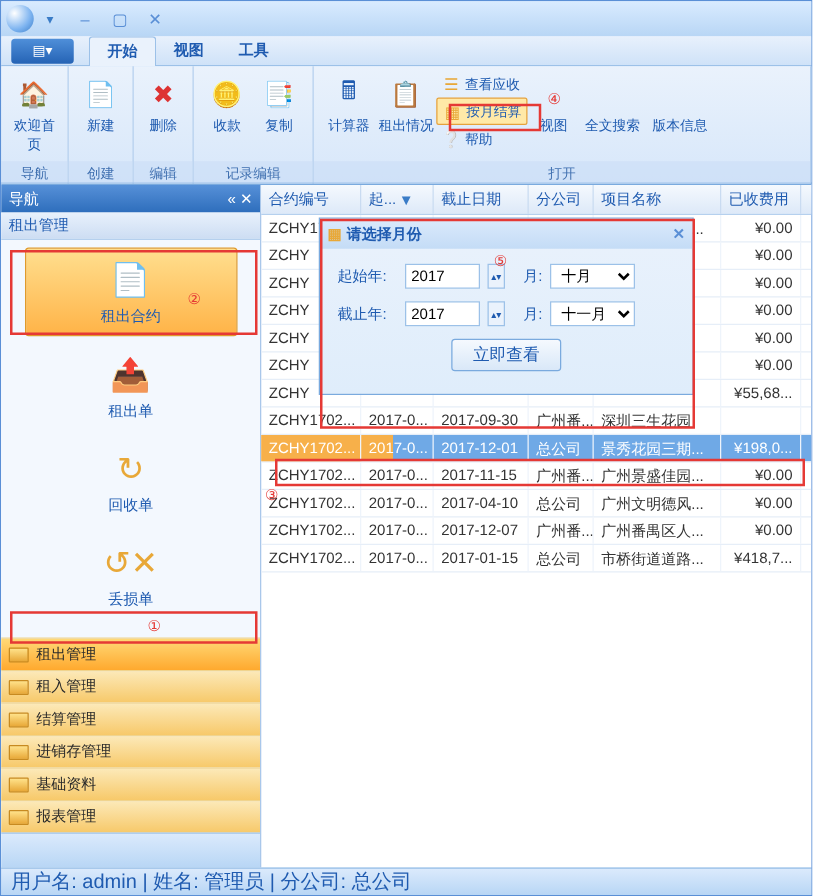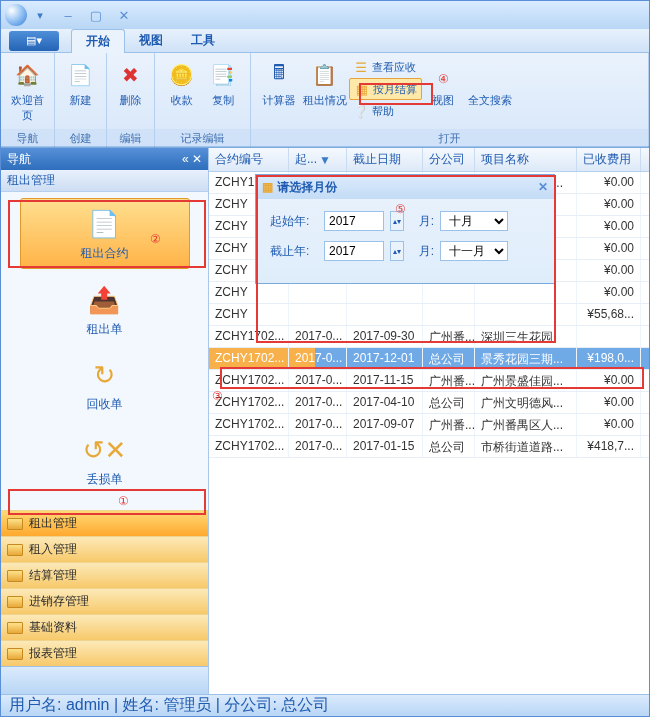--- a/index.html
+++ b/index.html
@@ -161,20 +161,24 @@
           </div>
         </div>
         <div class="rbtn" style="width:38px">
           <span class="icn"></span>
           <span>视图</span>
         </div>
         <div class="rbtn" style="width:52px">
           <span class="icn"></span>
           <span>全文搜索</span>
         </div>
+        <div class="rbtn" style="width:52px">
+          <span class="icn"></span>
+          <span>版本信息</span>
+        </div>
       </div>
       <div class="glabel">打开</div>
     </div>
   </div>
 
   <div class="body">
     <div class="sidebar">
       <div class="navhdr">
         <span>导航</span>
         <span>«  ✕</span>
@@ -325,21 +329,21 @@
             <div class="cell c1">ZCHY1702...</div>
             <div class="cell c2">2017-0...</div>
             <div class="cell c3">2017-04-10</div>
             <div class="cell c4">总公司</div>
             <div class="cell c5">广州文明德风...</div>
             <div class="cell c6">¥0.00</div>
           </div>
           <div class="row">
             <div class="cell c1">ZCHY1702...</div>
             <div class="cell c2">2017-0...</div>
-            <div class="cell c3">2017-09-07</div>
+            <div class="cell c3">2017-12-07</div>
             <div class="cell c4">广州番...</div>
             <div class="cell c5">广州番禺区人...</div>
             <div class="cell c6">¥0.00</div>
           </div>
           <div class="row">
             <div class="cell c1">ZCHY1702...</div>
             <div class="cell c2">2017-0...</div>
             <div class="cell c3">2017-01-15</div>
             <div class="cell c4">总公司</div>
             <div class="cell c5">市桥街道道路...</div>
@@ -361,20 +365,21 @@
             <label style="width:24px;text-align:right">月:</label>
             <select class="sel"><option>十月</option></select>
           </div>
           <div class="drow">
             <label>截止年:</label>
             <input class="spin" value="2017" style="">
             <span style="border:1px solid #9cc1e8;height:20px;width:14px;font-size:8px;display:flex;flex-direction:column;align-items:center;justify-content:center;background:#eaf2fc">▴▾</span>
             <label style="width:24px;text-align:right">月:</label>
             <select class="sel"><option>十一月</option></select>
           </div>
+          <button class="dbtn">立即查看</button>
         </div>
       </div>
     </div>
   </div>
 
   <div class="statusbar">用户名: admin | 姓名: 管理员 | 分公司: 总公司</div>
 </div>
 
 <div class="annot rect" style="left:8px;top:200px;width:198px;height:68px"></div>
 <div class="annot" style="left:150px;top:232px">②</div>

